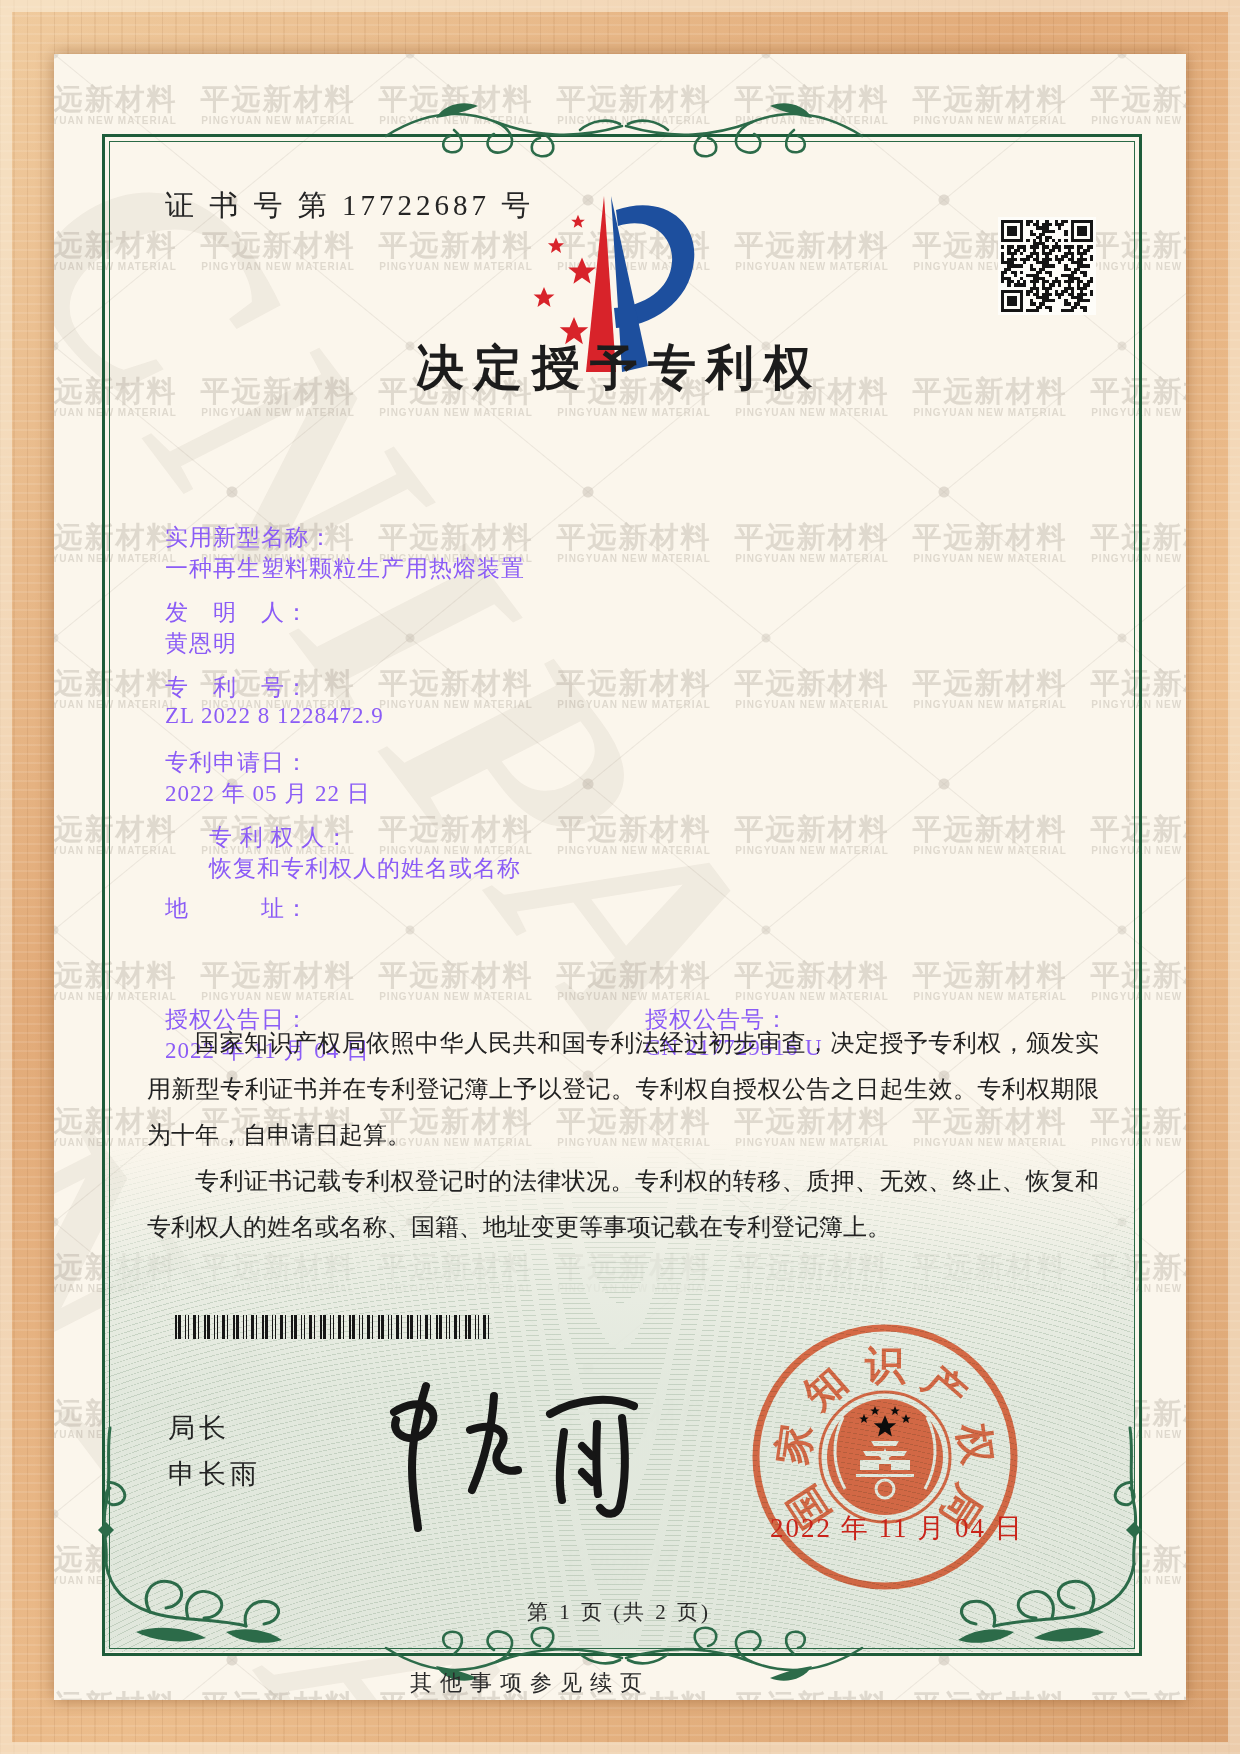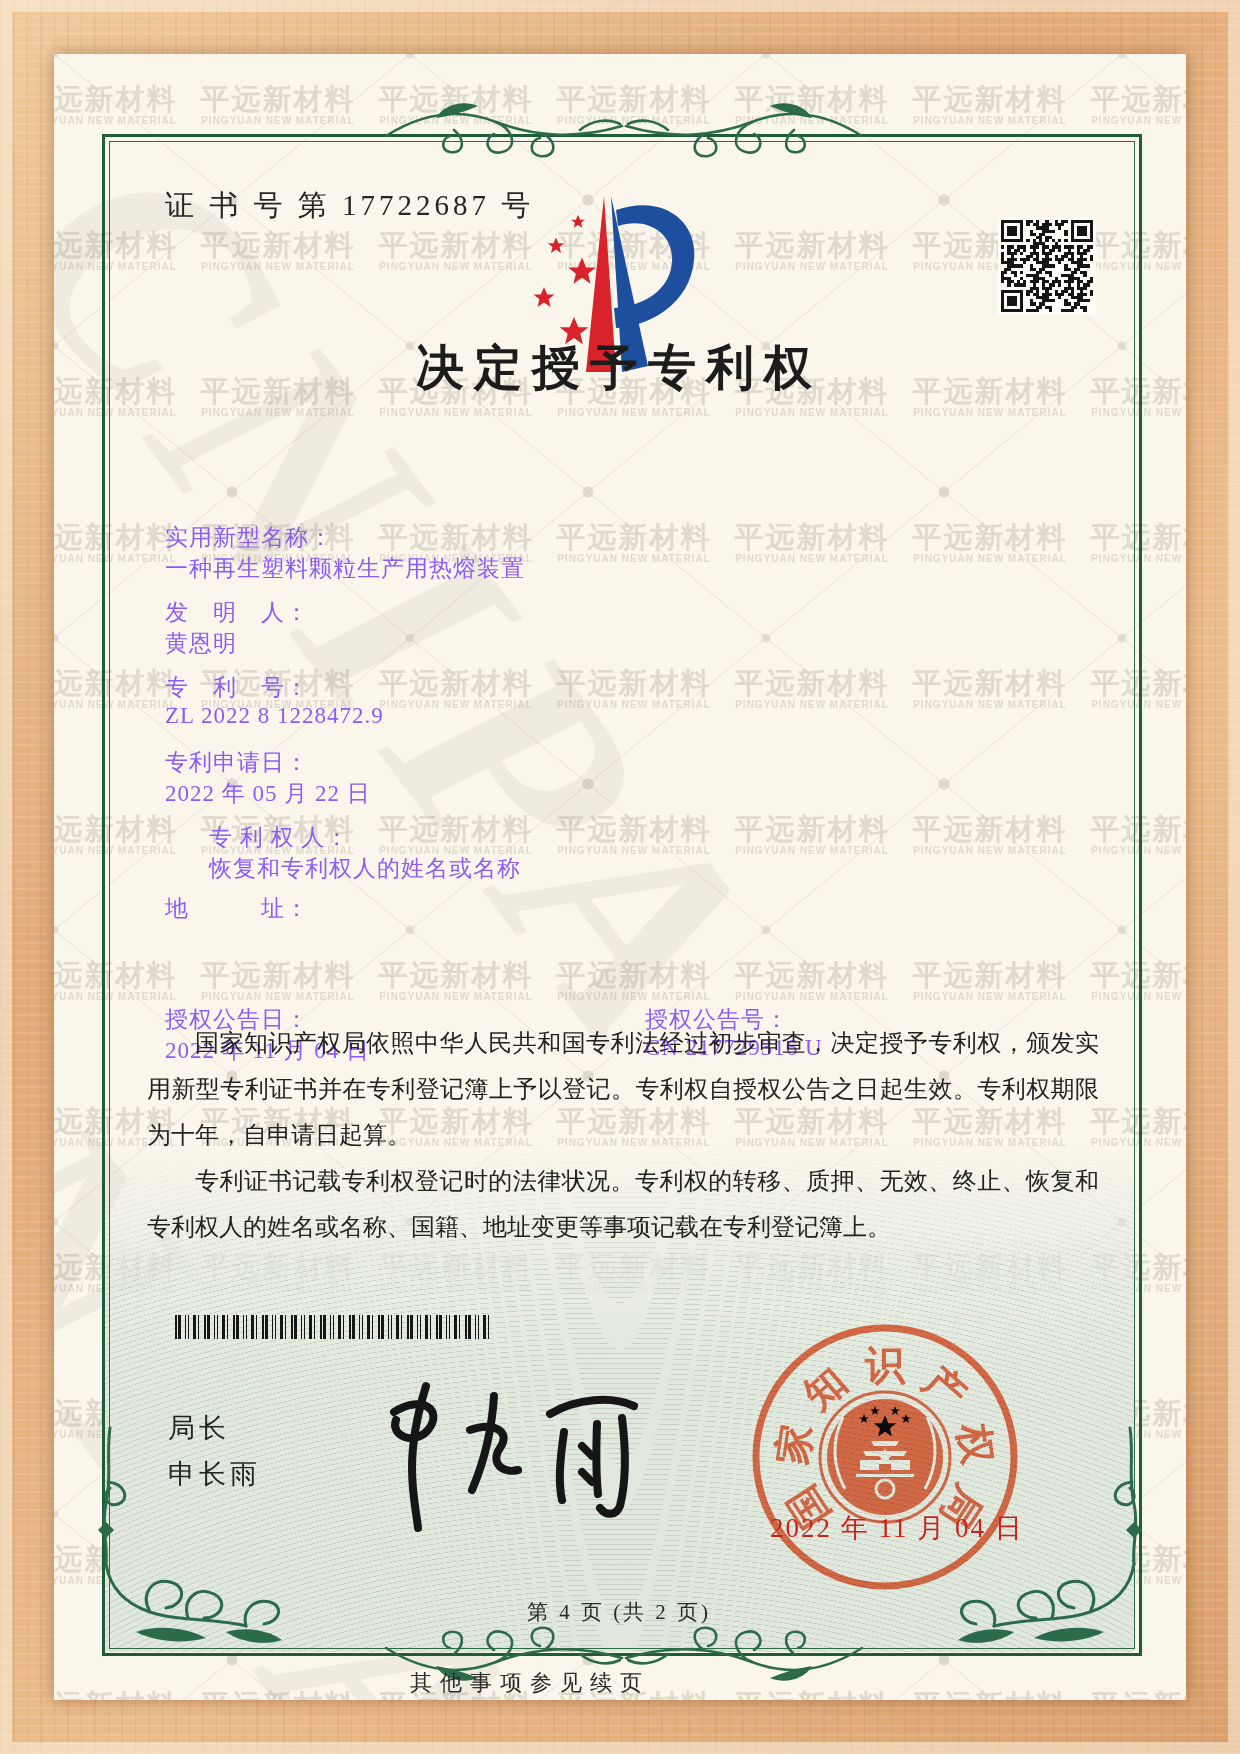--- a/index.html
+++ b/index.html
@@ -893,16 +893,16 @@
           <path d="M-25,3 L25,3 L25,13 L6,13 L6,7 L-6,7 L-6,13 L-25,13 Z"></path>
           <rect x="-29" y="17" width="58" height="3"></rect>
         </g>
         <circle cx="0" cy="32" r="9" fill="none" stroke="#ffffff" stroke-width="3"></circle>
         <path d="M-40,32 C-52,10 -54,-16 -42,-40" fill="none" stroke="#ffffff" stroke-width="3"></path>
         <path d="M40,32 C52,10 54,-16 42,-40" fill="none" stroke="#ffffff" stroke-width="3"></path>
       </g>
     </svg>
     <div class="sealdate">2022 年 11 月 04 日</div>
 
-    <div class="pagefoot">第 4 页 (共 2 页)</div>
+    <div class="pagefoot">第 1 页 (共 2 页)</div>
     <div class="contnote">其他事项参见续页</div>
   </div>
 </div>
 
 </body></html>

